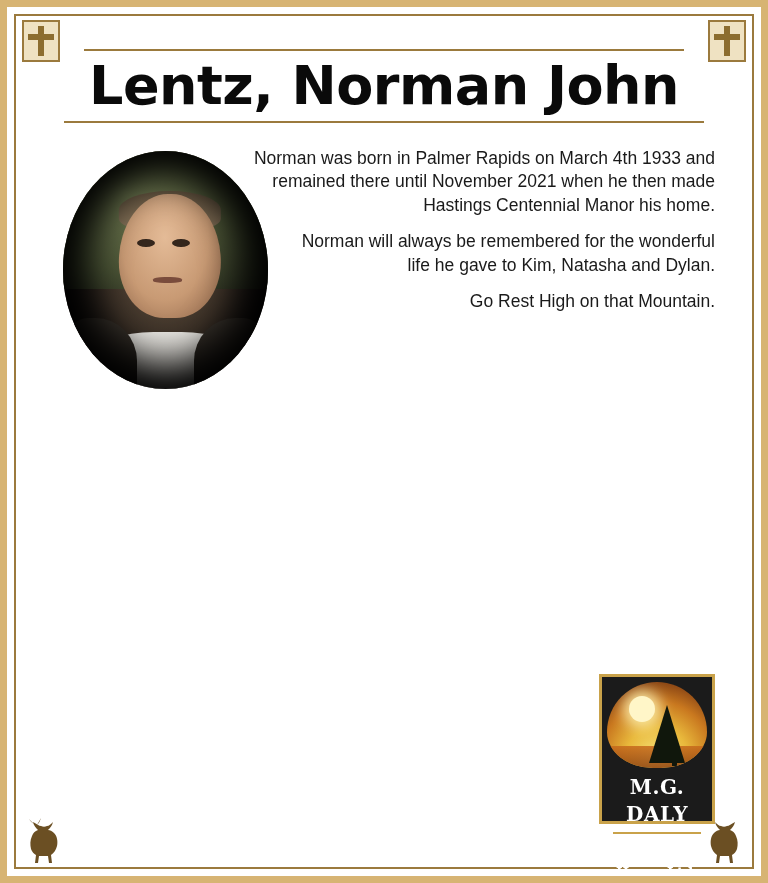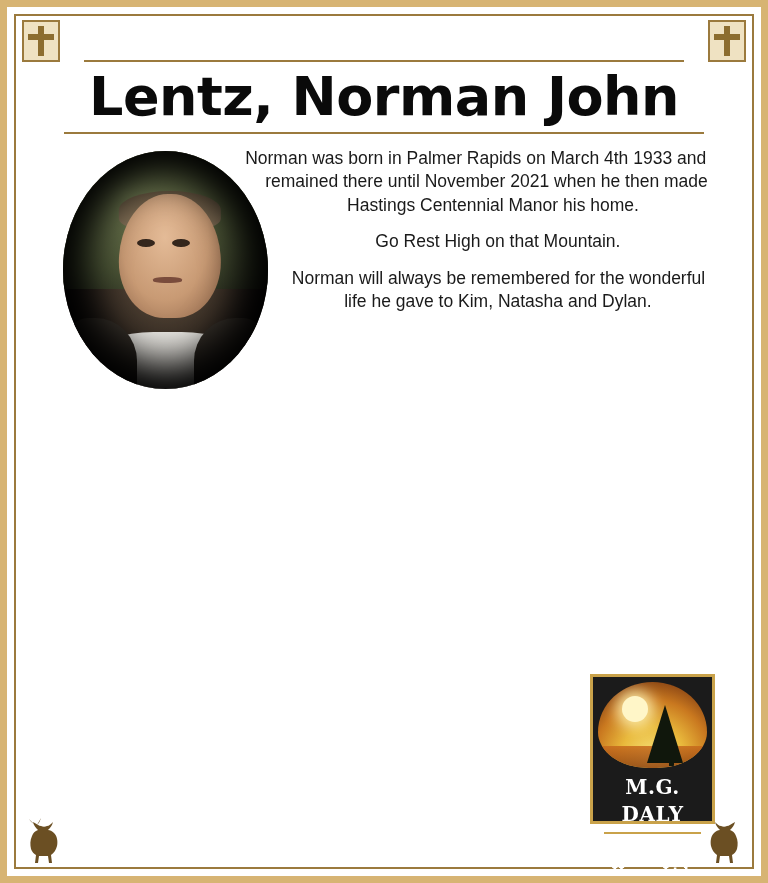--- a/index.html
+++ b/index.html
@@ -53,21 +53,20 @@
   .corner-deer.bl { left: 12px; }
   .corner-deer.br { right: 12px; transform: scaleX(-1); }
 
   
   .header {
     position: absolute;
     left: 22px;
     right: 22px;
     top: 42px;
     text-align: center;
-    margin-top: 11px;
   }
   .rule {
     height: 2px;
     background: #9b7a3d;
     margin: 0 auto;
   }
   .rule.top { width: 600px; margin-bottom: 6px; }
   .rule.bottom { width: 640px; margin-top: 6px; }
 
   .name-title {
@@ -174,30 +173,30 @@
   .portrait .jacket-r { right: 2%; border-radius: 60% 30% 0 0; }
   .portrait .fade {
     position: absolute;
     inset: 0;
     border-radius: 50%;
     box-shadow: inset 0 0 38px 24px #000;
   }
 
   .para {
     margin: 0 0 13px 0;
-    text-align: center;
+    text-align: right;
   }
   .para.c { text-align: center; }
 
   
   .logo {
     position: absolute;
     right: 0;
     bottom: 6px;
-    width: 125px;
+    width: 116px;
     height: 150px;
     background: #1b1b1b;
     border: 3px solid #c9a24a;
     box-sizing: border-box;
     padding: 5px;
   }
   .logo-scene {
     position: relative;
     width: 100%;
     height: 86px;
@@ -304,22 +303,22 @@
         <div class="hairline"></div>
         <div class="head"></div>
         <div class="eye l"></div>
         <div class="eye r"></div>
         <div class="mouth"></div>
       </div>
       <div class="fade"></div>
     </div>
 
     <p class="para">Norman was born in Palmer Rapids on March 4th 1933 and remained there until November 2021 when he then made Hastings Centennial Manor his home.</p>
+    <p class="para">Norman will always be remembered for the wonderful life he gave to Kim, Natasha and Dylan.</p>
     <p class="para">Go Rest High on that Mountain.</p>
-    <p class="para">Norman will always be remembered for the wonderful life he gave to Kim, Natasha and Dylan.</p>
 
     <div class="logo">
       <div class="logo-scene">
         <div class="logo-sun"></div>
         <div class="logo-water"></div>
         <div class="logo-tree"></div>
         <div class="logo-tree-trunk"></div>
       </div>
       <div class="logo-name">M.G. DALY</div>
       <div class="logo-divider"></div>

